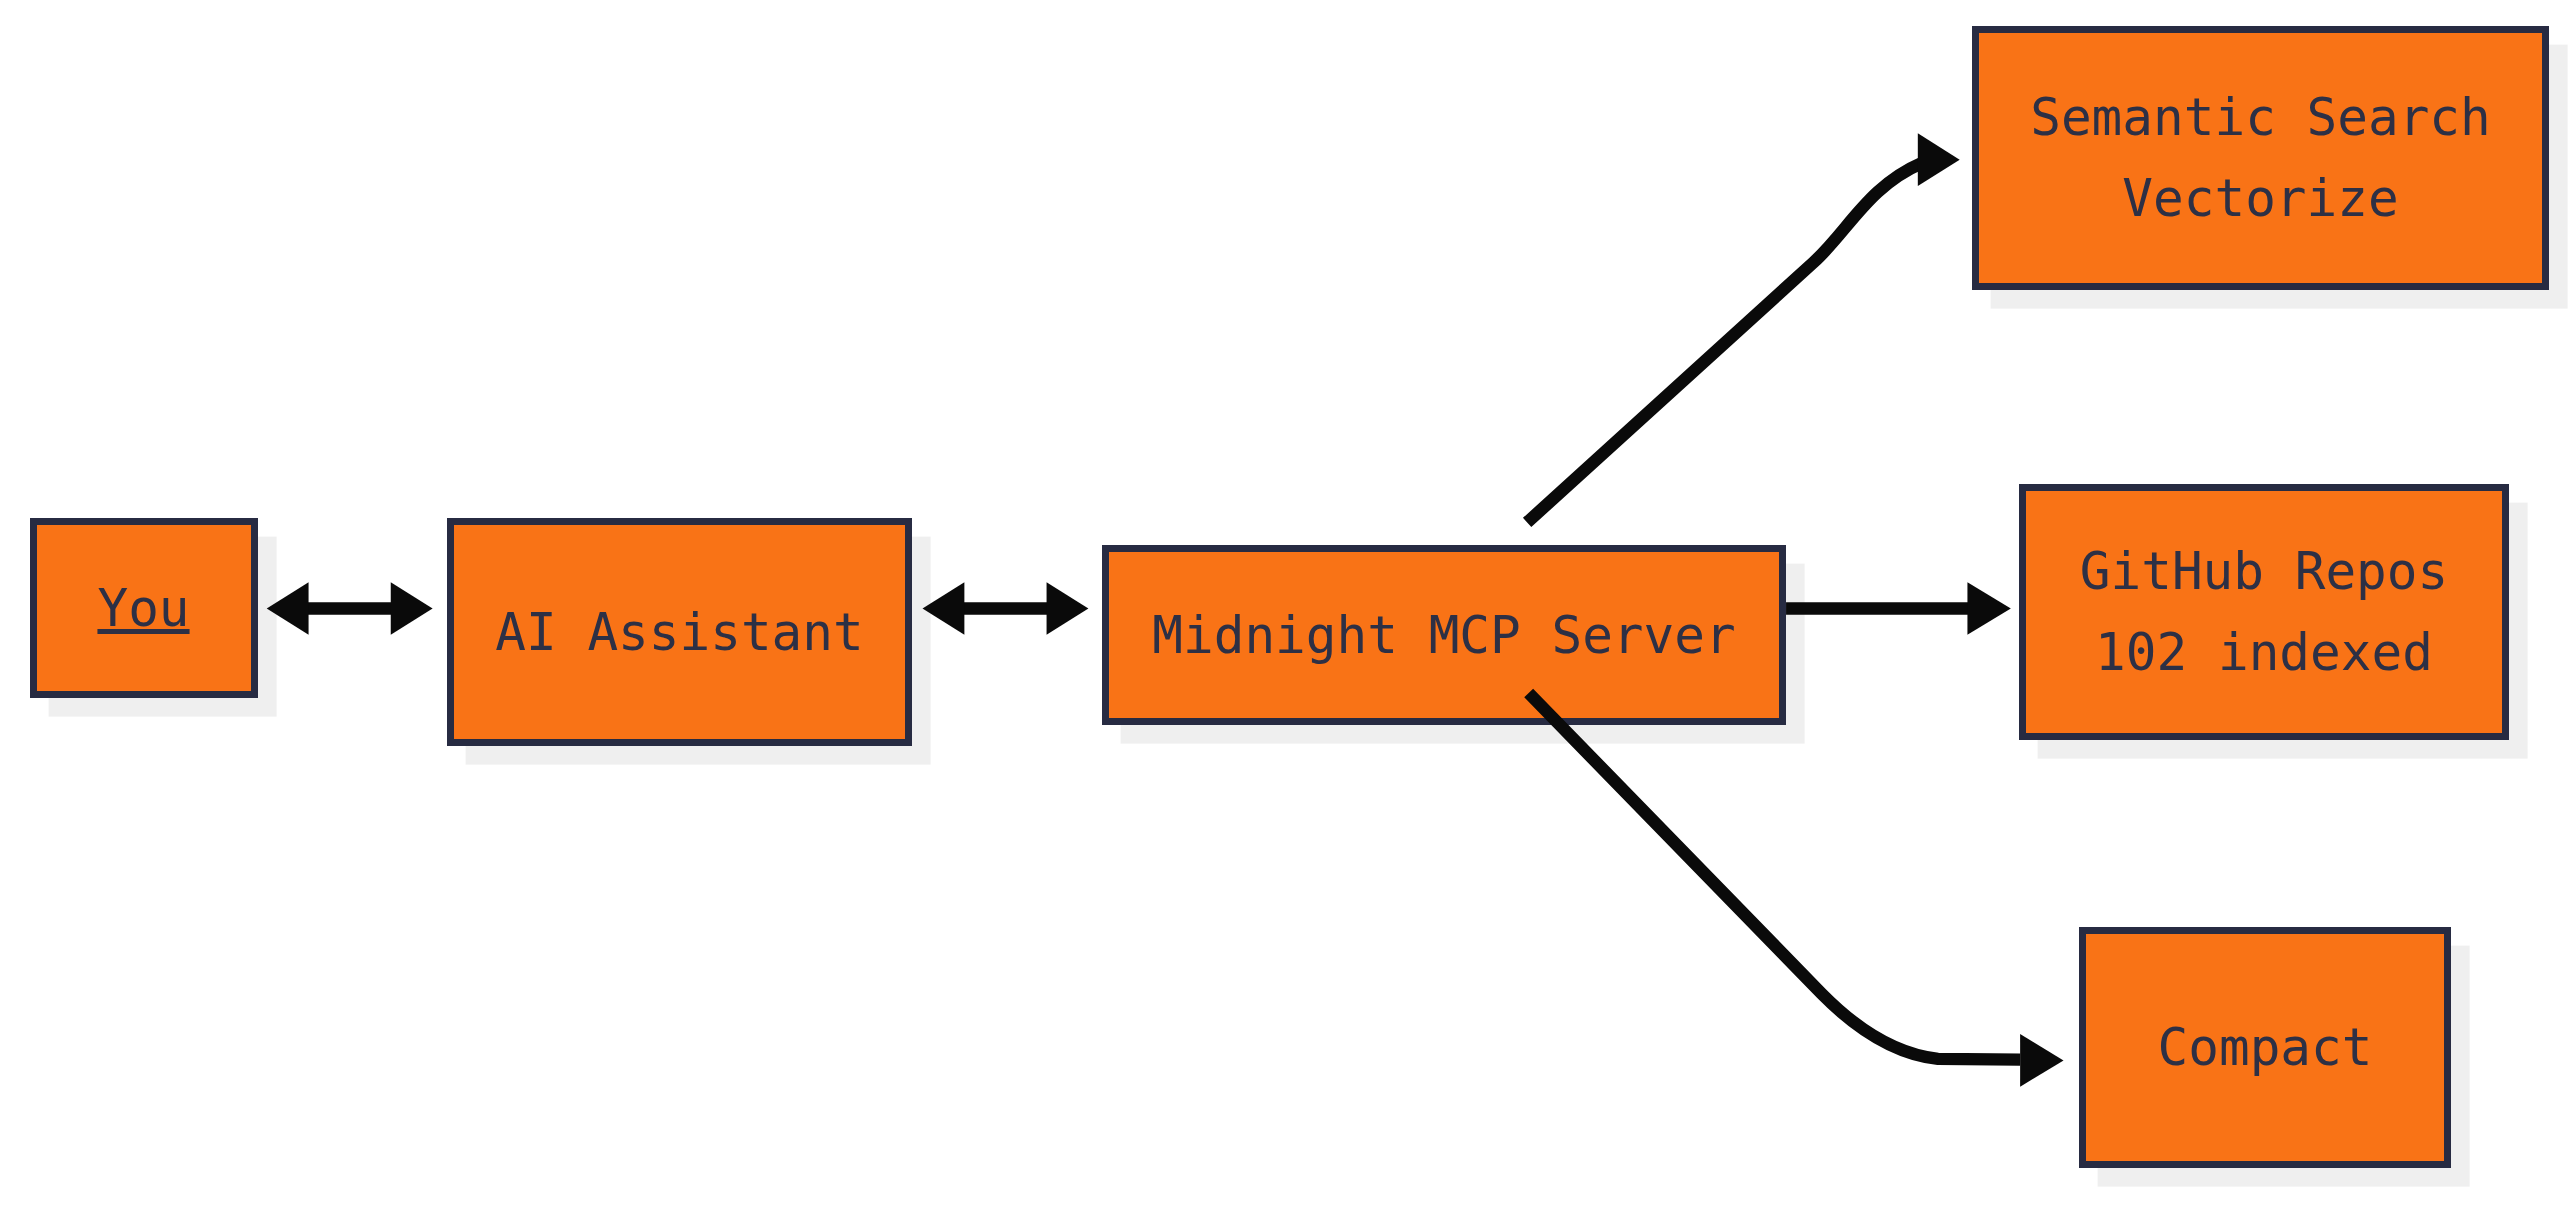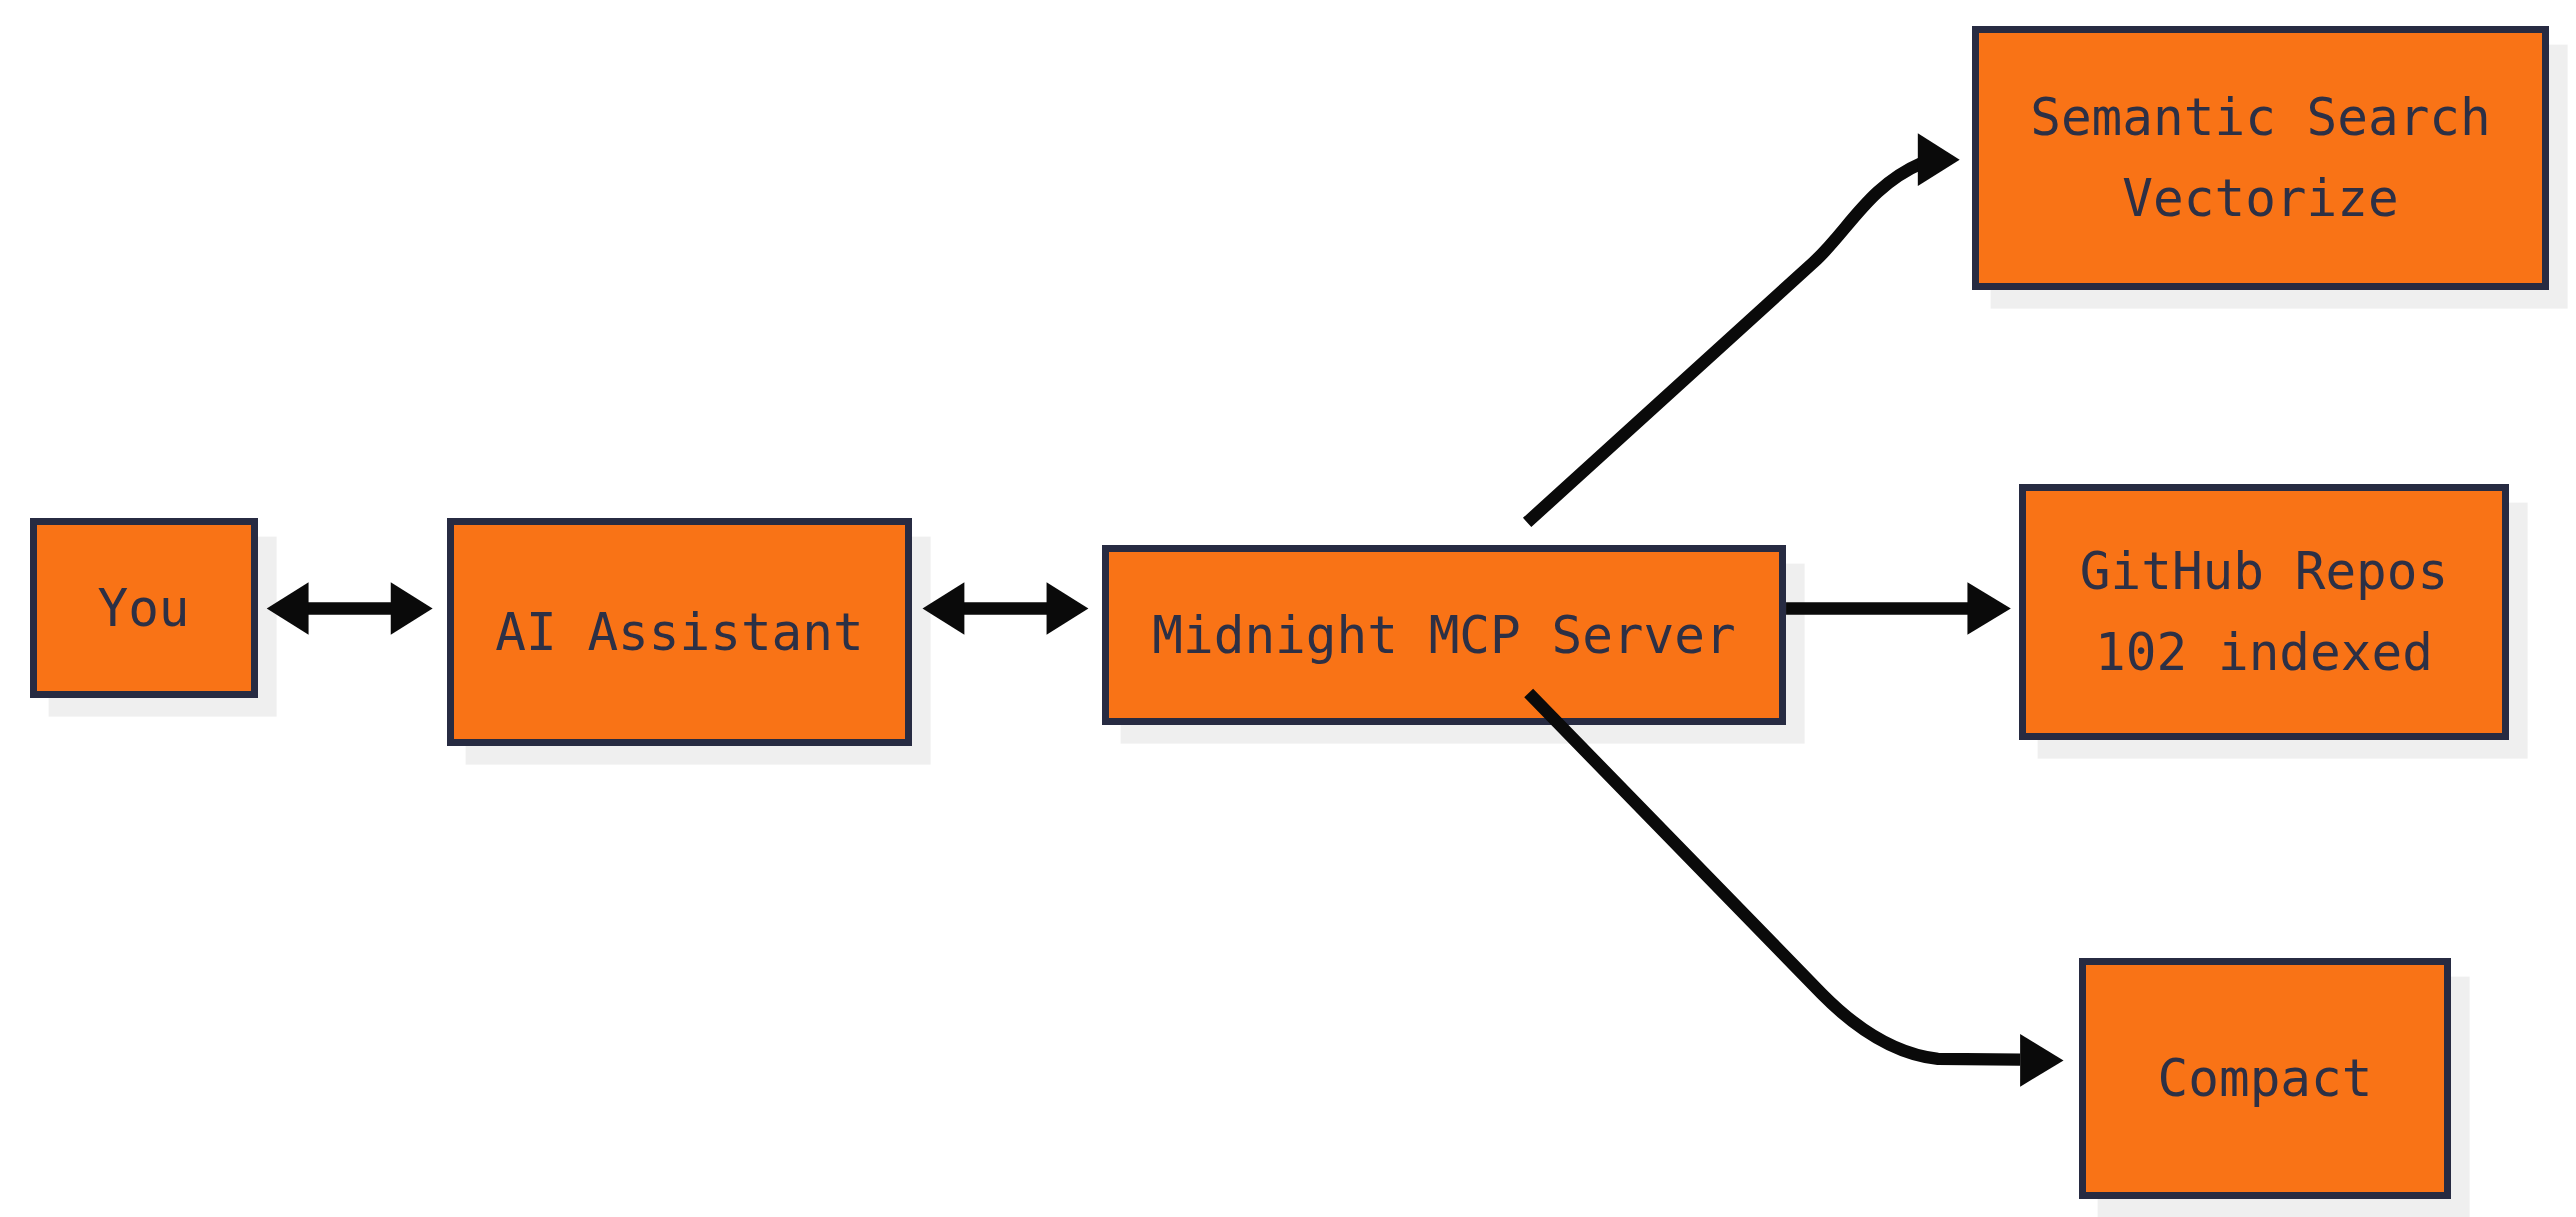--- a/index.html
+++ b/index.html
@@ -29,26 +29,26 @@
     align-items: center;
     justify-content: center;
     text-align: center;
     color: #2d3045;
     font-size: 51px;
     line-height: 81px;
     font-weight: 500;
     z-index: 1;
     white-space: nowrap;
   }
-  .node-you      { left: 29.5px;   top: 518px;  width: 228px; height: 180px; }
+  .node-you      { left: 29.5px;   top: 518px;  width: 228px; height: 180px; text-decoration: underline; }
   .node-ai       { left: 447px;  top: 518px;  width: 465px; height: 228px; }
   .node-mcp      { left: 1102px; top: 518px;  width: 684px; height: 180px; margin-top: 27px; }
   .node-semantic { left: 1972px; top: 26px;   width: 577px; height: 264px; }
   .node-github   { left: 2019px; top: 484px;  width: 490px; height: 256px; }
-  .node-compact  { left: 2079px; top: 958px; width: 372px; height: 241px; gap: 32px; }
+  .node-compact  { left: 2079px; top: 927px; width: 372px; height: 241px; gap: 32px; }
   .edge-line {
     stroke: #0a0a0a;
     stroke-width: 16;
     fill: none;
     stroke-linecap: butt;
     stroke-linejoin: round;
   }
   .edge-head { fill: #0a0a0a; stroke: none; }
 </style>
 </head>

